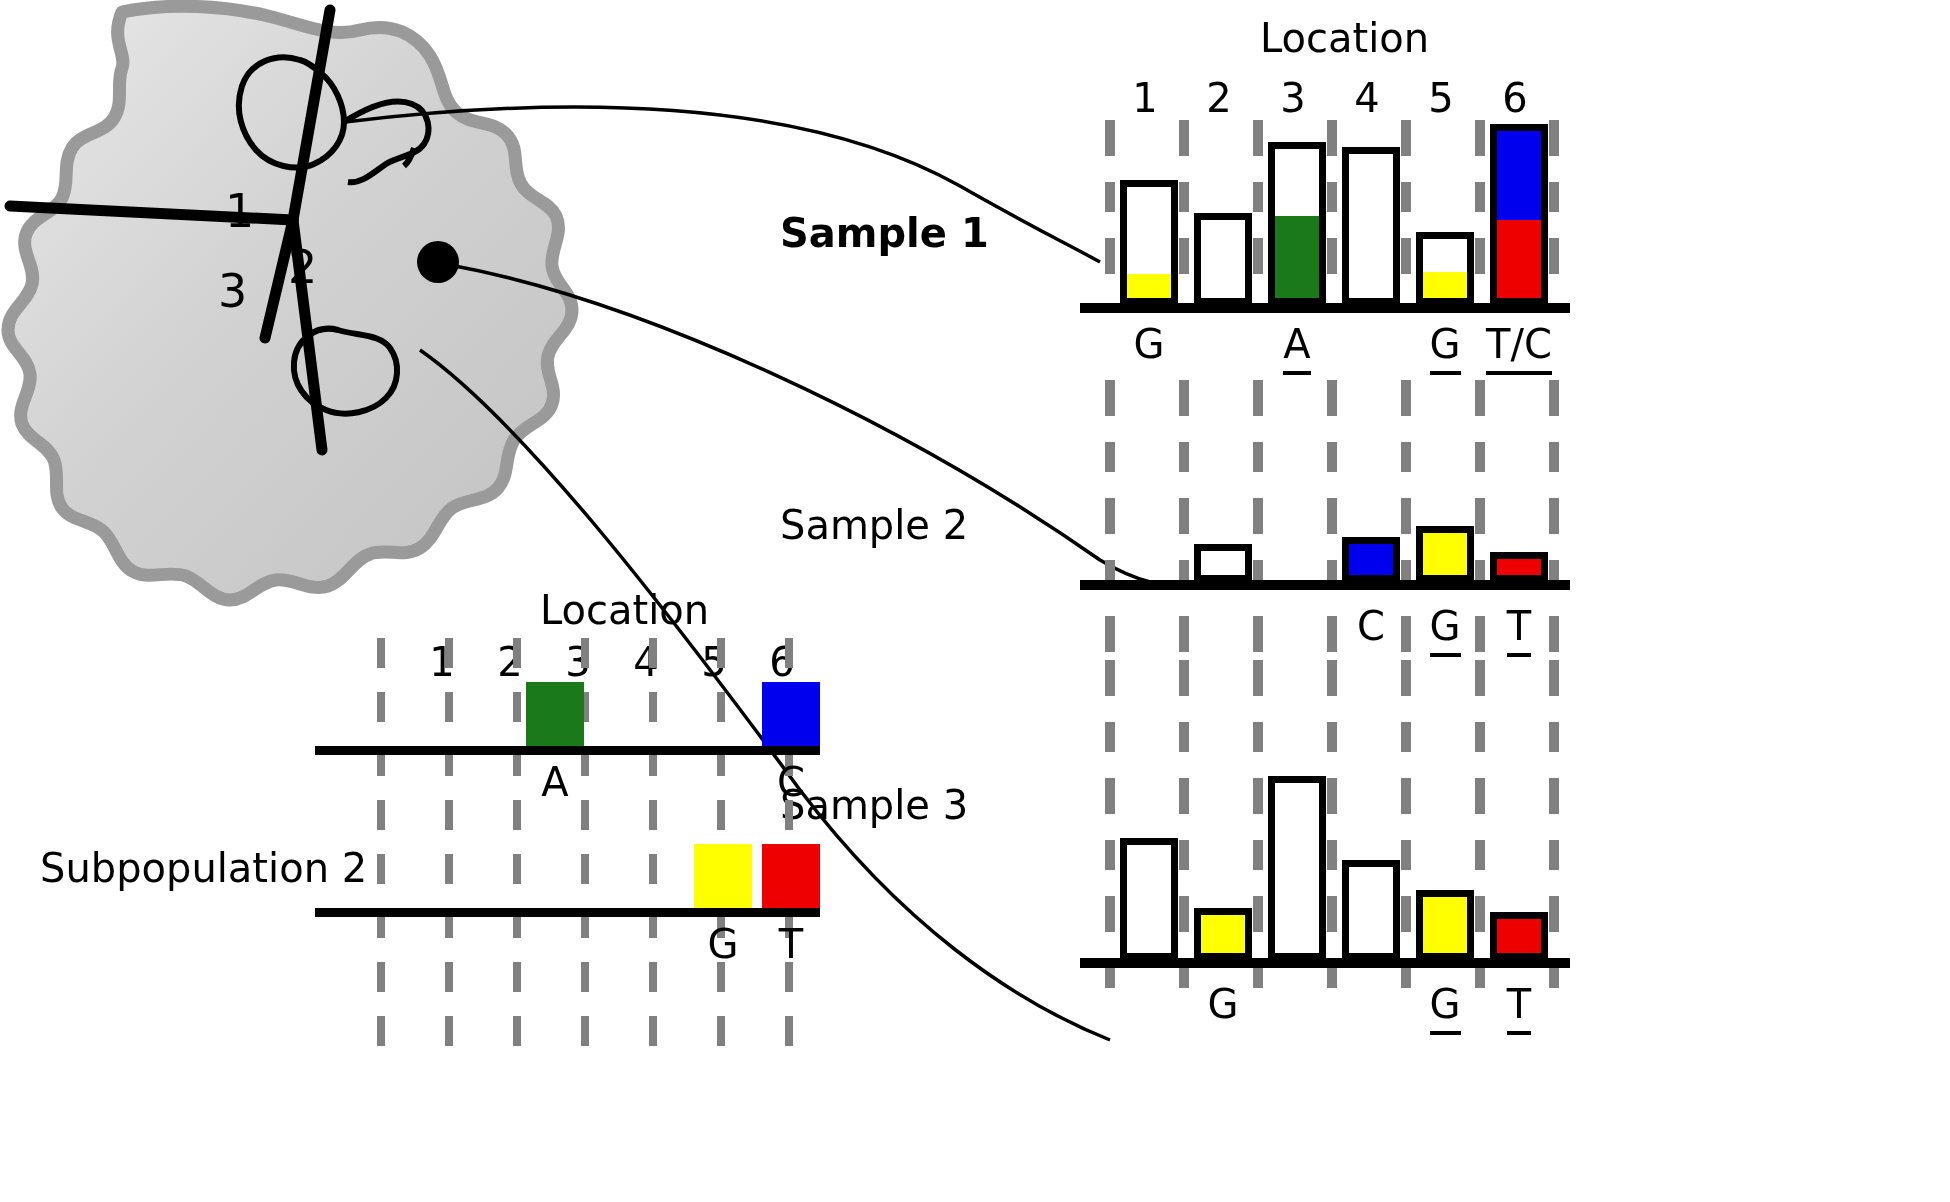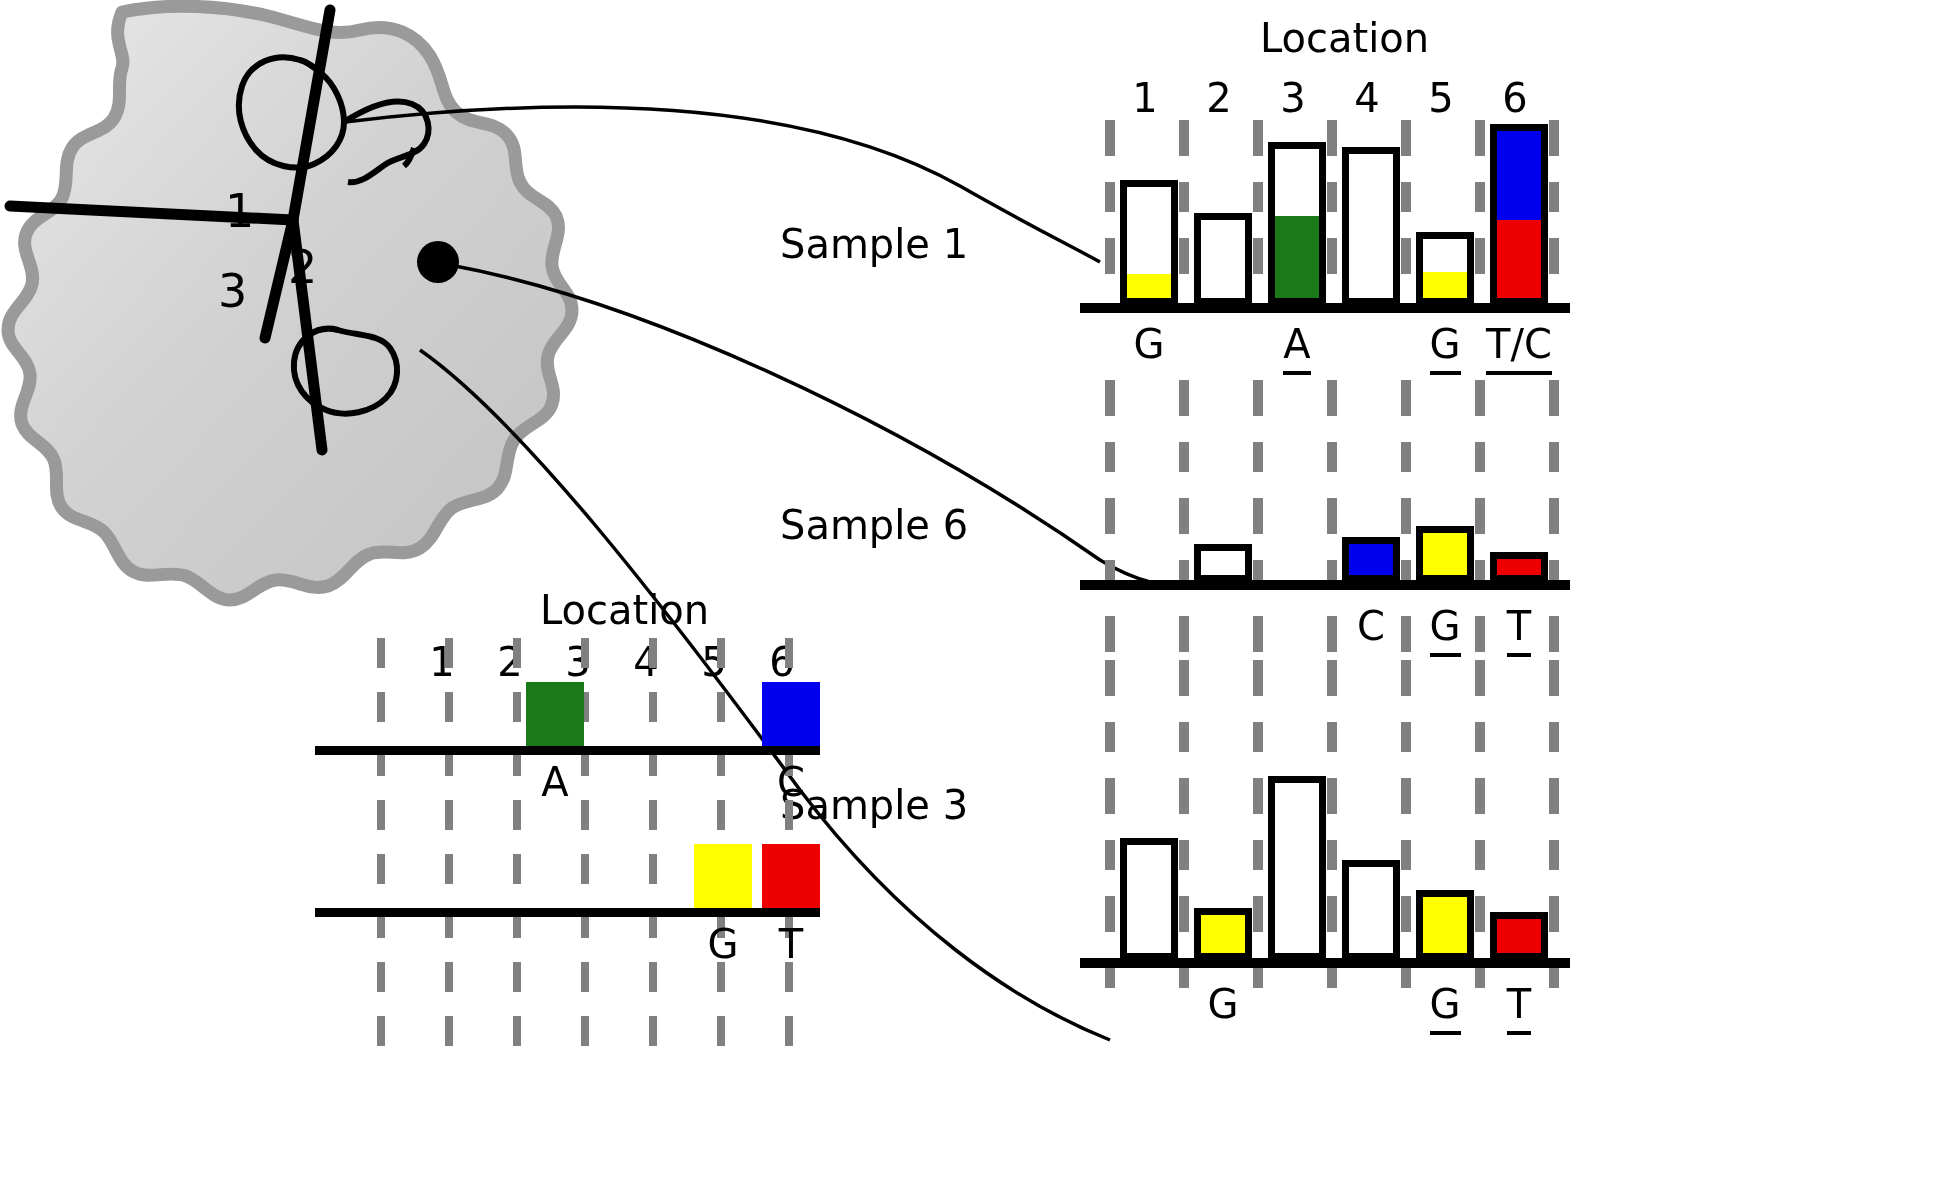--- a/index.html
+++ b/index.html
@@ -99,21 +99,21 @@
 
   <div class="loc-title" style="left:160px;top:18px;">Location</div>
 
   <div class="loc-num" style="left:12px;top:78px;width:66px;">1</div>
   <div class="loc-num" style="left:86px;top:78px;width:66px;">2</div>
   <div class="loc-num" style="left:160px;top:78px;width:66px;">3</div>
   <div class="loc-num" style="left:234px;top:78px;width:66px;">4</div>
   <div class="loc-num" style="left:308px;top:78px;width:66px;">5</div>
   <div class="loc-num" style="left:382px;top:78px;width:66px;">6</div>
 
-  <div class="panel-title" style="left:-320px;top:224px;">Sample 1</div>
+  <div class="panel-title" style="left:-320px;top:213px;font-weight:bold;">Sample 1</div>
 
   <div class="plot" style="left:0;top:0;width:470px;height:370px;">
 
     <div class="dash-col" style="left:5px;top:120px;">
       <i style="height:36px;"></i>
         <i style="height:30px;margin-top:26px;"></i>
         <i style="height:36px;margin-top:26px;"></i>
     </div>
     <div class="dash-col" style="left:79px;top:120px;">
       <i style="height:36px;"></i>
@@ -163,21 +163,21 @@
     </div>
 
     <div class="baseline" style="left:-20px;bottom:57px;width:490px;height:10px;"></div>
 
     <div class="nt" style="left:12px;bottom:6px;width:74px;"><span>G</span></div>
     <div class="nt u" style="left:160px;bottom:6px;width:74px;"><span>A</span></div>
     <div class="nt u" style="left:308px;bottom:6px;width:74px;"><span>G</span></div>
     <div class="nt u" style="left:382px;bottom:6px;width:74px;"><span>T/C</span></div>
   </div>
 
-  <div class="panel-title" style="left:-320px;top:505px;">Sample 6</div>
+  <div class="panel-title" style="left:-320px;top:505px;">Sample 2</div>
 
   <div class="plot" style="left:0;top:380px;width:470px;height:280px;">
     <div class="dash-col" style="left:5px;top:0;">
       <i style="height:36px;"></i>
         <i style="height:30px;margin-top:26px;"></i>
         <i style="height:36px;margin-top:26px;"></i>
         <i style="height:30px;margin-top:26px;"></i>
         <i style="height:36px;margin-top:26px;"></i>
     </div>
     <div class="dash-col" style="left:79px;top:0;">
@@ -403,18 +403,19 @@
       <i style="height:30px;margin-top:24px;"></i>
       <i style="height:30px;margin-top:24px;"></i>
   </div>
 
   <div class="sub-bar" style="left:486px;top:92px;width:58px;height:64px;background:#1A7A1A;"></div>
   <div class="sub-bar" style="left:722px;top:92px;width:58px;height:64px;background:#0000EE;"></div>
   <div class="baseline" style="left:275px;top:156px;width:505px;height:9px;"></div>
   <div class="nt" style="left:478px;top:172px;width:74px;"><span>A</span></div>
   <div class="nt" style="left:714px;top:172px;width:74px;"><span>C</span></div>
 
+  <div class="sub-label" style="left:0;top:258px;">Subpopulation 2</div>
   <div class="sub-bar" style="left:654px;top:254px;width:58px;height:64px;background:#FFFF00;"></div>
   <div class="sub-bar" style="left:722px;top:254px;width:58px;height:64px;background:#EE0000;"></div>
   <div class="baseline" style="left:275px;top:318px;width:505px;height:9px;"></div>
   <div class="nt" style="left:646px;top:334px;width:74px;"><span>G</span></div>
   <div class="nt" style="left:714px;top:334px;width:74px;"><span>T</span></div>
 </div>
 
 </body></html>

